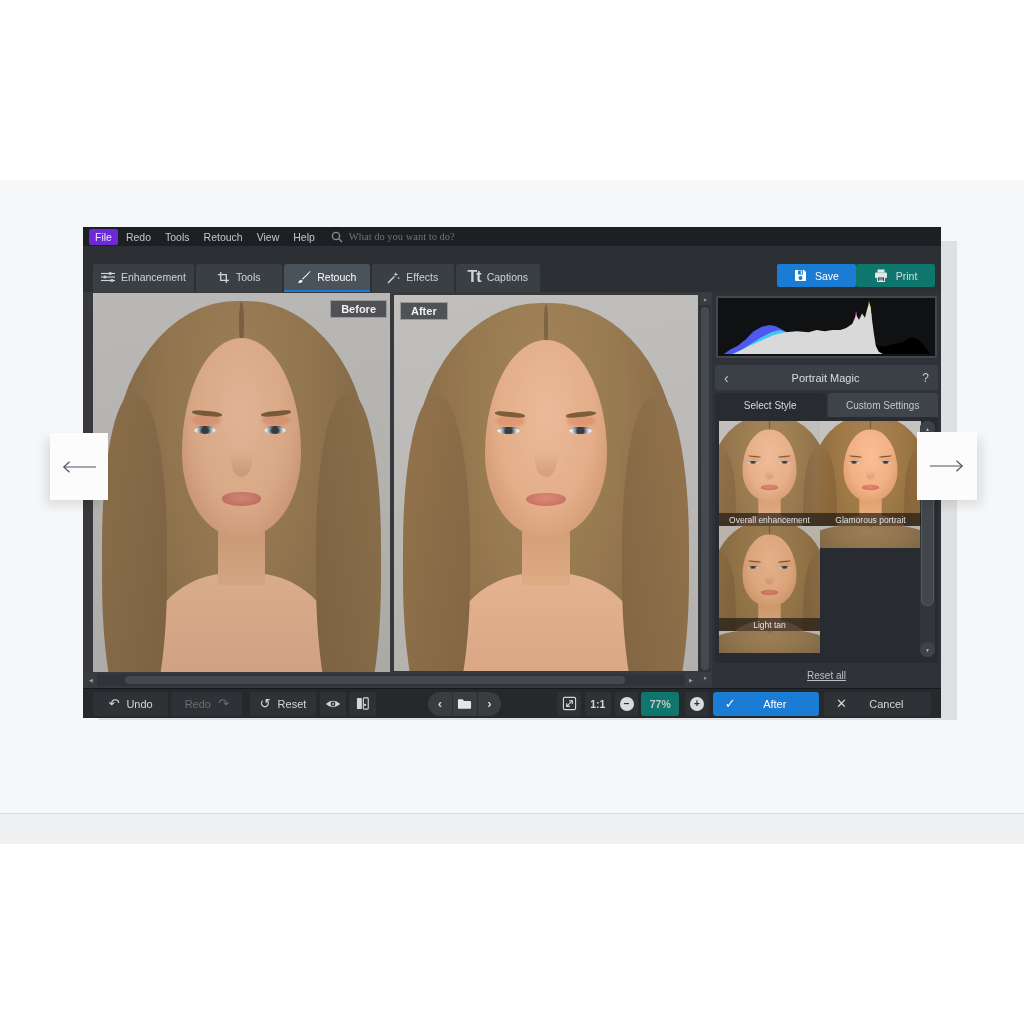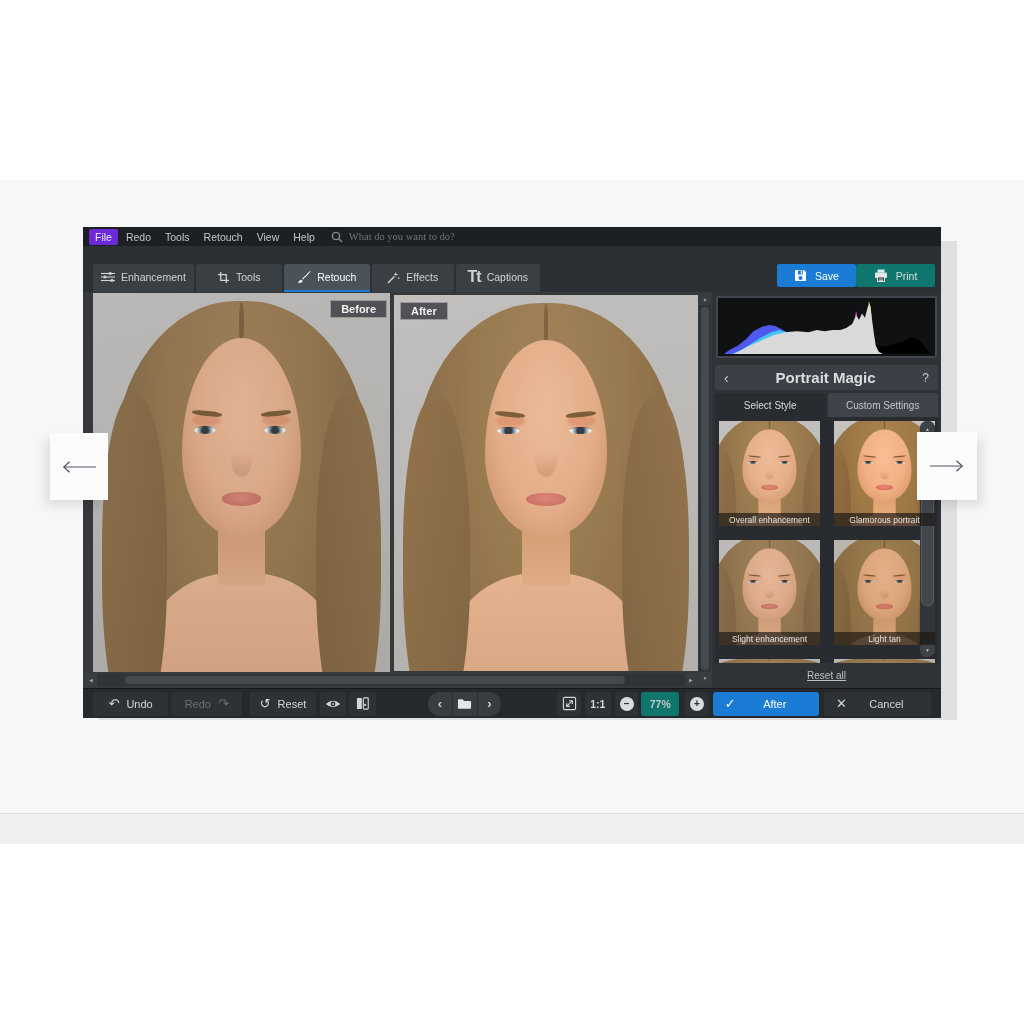--- a/index.html
+++ b/index.html
@@ -60,28 +60,28 @@
                      font-size:5px; color:#9ea3a8; background:#383d42; }
   .hscroll .lf { left:0; } .hscroll .rt { right:0; }
   .hthumb { position:absolute; top:2px; height:8px; left:40px; width:500px; background:#454a50; border-radius:4px; }
 
   
   .panel { width:229px; background:#2f3337; padding:0 3px; }
   .hist-frame { margin:4px 1px 0 1px; height:62px; background:#0f1113; border:2px solid #42474d; border-radius:2px; overflow:hidden; }
   .hist-frame svg { display:block; width:100%; height:100%; }
   .panel-header { margin-top:7px; height:25px; background:#3b4046; border-radius:2px; display:flex; align-items:center; padding:0 9px; }
   .ph-back { font-size:14px; color:#c6cacd; cursor:pointer; line-height:1; }
-  .ph-title { flex:1; text-align:center; font-weight:bold; font-size:15px; color:#dadde0; }
+  .ph-title { flex:1; text-align:center; font-weight:normal; font-size:11px; color:#dadde0; }
   .ph-help { font-size:12px; color:#c6cacd; cursor:pointer; }
   .style-tabs { margin-top:3px; display:flex; gap:2px; height:24px; }
   .style-tab { flex:1; border-radius:4px 4px 0 0; display:flex; align-items:center; justify-content:center;
                font-size:10px; color:#c3c7ca; background:#3f444a; cursor:pointer; }
   .style-tab.active { background:#282b2f; color:#d8dbdd; }
   .thumbs-box { background:#282b2f; height:246px; position:relative; padding:4px; overflow:hidden; border-radius:0 0 2px 2px; }
-  .thumbs-grid { width:204px; display:grid; grid-template-columns:101px 101px; gap:14px; }
+  .thumbs-grid { width:204px; display:grid; grid-template-columns:101px 101px; gap:0; }
   .thumb { height:105px; position:relative; overflow:hidden; background:#b3b1ae; cursor:pointer; }
   .thumb.partial { height:22px; }
   .thumb .portrait { transform:scale(1.32); transform-origin:50% 26%; }
   .thumb-label { position:absolute; left:0; right:0; bottom:0; height:13px; background:rgba(28,24,19,.68);
                  color:#e6e3de; font-size:8.5px; display:flex; align-items:center; justify-content:center;
                  white-space:nowrap; z-index:4; }
   .thumbs-scroll { position:absolute; right:3px; top:4px; width:15px; height:236px; background:#32363a; border-radius:8px; }
   .ts-btn { position:absolute; left:0; width:15px; height:15px; border-radius:7px; background:#3e4348; display:flex;
             align-items:center; justify-content:center; font-size:5px; color:#b9bdc0; cursor:pointer; }
   .ts-up { top:0; } .ts-dn { bottom:0; }
@@ -370,40 +370,20 @@
               <div class="p-brow l"></div>
                 <div class="p-brow r"></div>
               <div class="p-eye l"></div>
                 <div class="p-eye r"></div>
               <div class="p-nose"></div>
                 <div class="p-lips"></div>
             </div>
             <div class="thumb-label">Glamorous portrait</div>
           </div>
           <div class="thumb">
-            <div class="portrait v-slight">
-              <div class="p-hair"></div>
-                <div class="p-part"></div>
-                <div class="p-chest"></div>
-                <div class="p-neck"></div>
-              <div class="p-strand-l"></div>
-                <div class="p-strand-r"></div>
-                <div class="p-face"></div>
-              <div class="p-shade l"></div>
-                <div class="p-shade r"></div>
-              <div class="p-brow l"></div>
-                <div class="p-brow r"></div>
-              <div class="p-eye l"></div>
-                <div class="p-eye r"></div>
-              <div class="p-nose"></div>
-                <div class="p-lips"></div>
-            </div>
-            <div class="thumb-label">Slight enhancement</div>
-          </div>
-          <div class="thumb">
             <div class="portrait v-tan">
               <div class="p-hair"></div>
                 <div class="p-part"></div>
                 <div class="p-chest"></div>
                 <div class="p-neck"></div>
               <div class="p-strand-l"></div>
                 <div class="p-strand-r"></div>
                 <div class="p-face"></div>
               <div class="p-shade l"></div>
                 <div class="p-shade r"></div>

